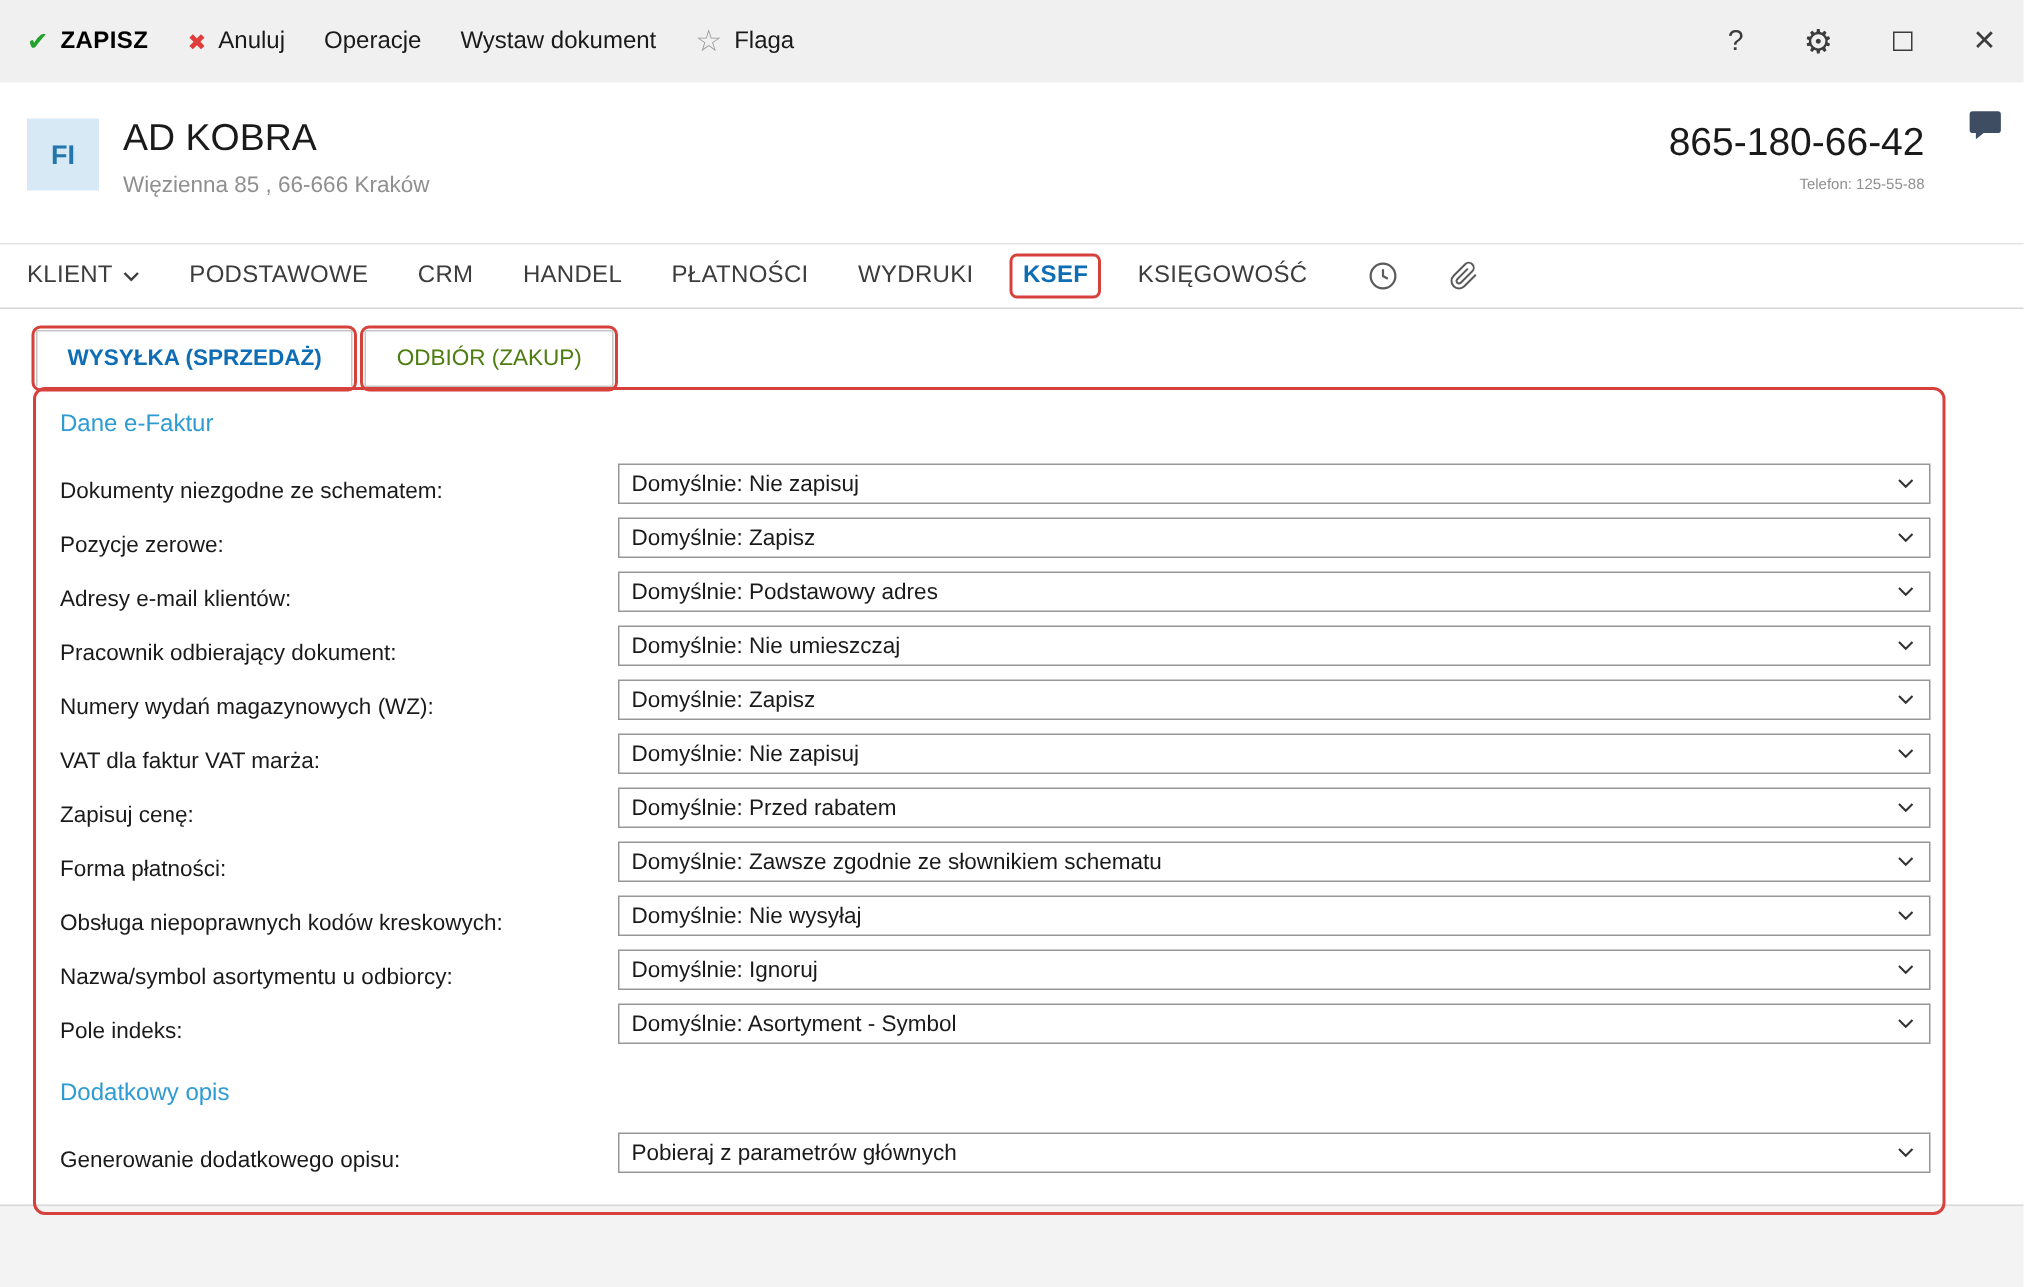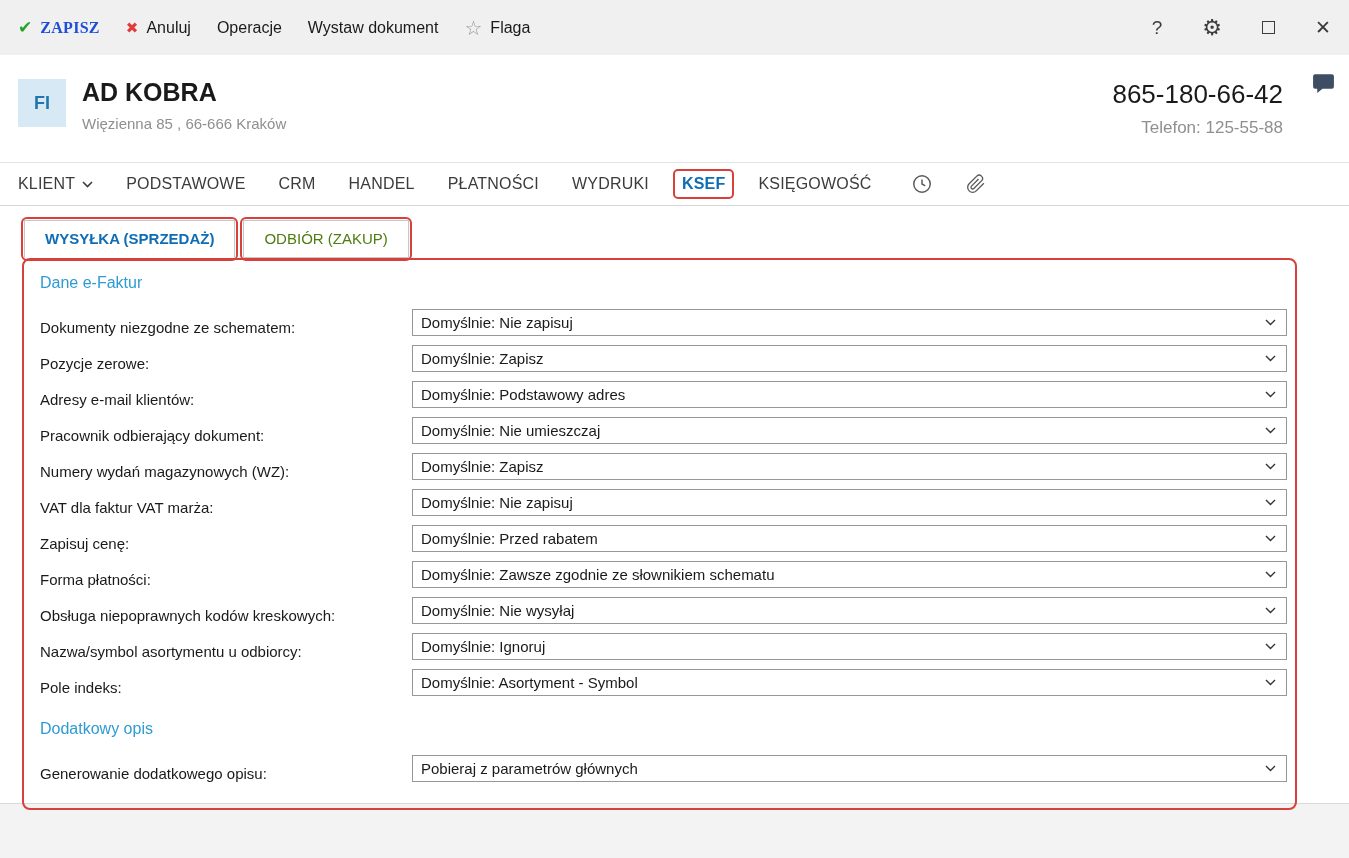--- a/index.html
+++ b/index.html
@@ -11,39 +11,39 @@
   }
   .window { width:1349px; height:858px; display:flex; flex-direction:column; position:relative; background:#fff; }
 
   
   .toolbar {
     flex:0 0 55px; background:#f0f0f0; display:flex; align-items:center;
     padding:0 18px; font-size:16px;
   }
   .tb-item { display:flex; align-items:center; gap:8px; margin-right:26px; cursor:pointer; white-space:nowrap; }
   .check-glyph { color:#21a32b; font-size:17px; font-weight:700; }
-  .save-label { color:#1d4ed8; font-weight:700; letter-spacing:0.3px;font-family:Liberation Serif, serif; }
+  .save-label { color:#000000; font-weight:700; letter-spacing:0.3px; }
   .x-glyph { color:#e03c3c; font-size:15px; font-weight:700; }
   .star-glyph { color:#9a9a9a; font-size:20px; line-height:1; }
   .tb-right { margin-left:auto; display:flex; align-items:center; gap:40px; }
   .tb-right .win-ic { cursor:pointer; color:#3c3c3c; display:flex; align-items:center; justify-content:center; }
   .help-glyph { font-size:19px; color:#333; }
   .gear-glyph { font-size:22px; color:#3c3c3c; }
   .max-box { width:13px; height:13px; border:1.7px solid #3c3c3c; display:inline-block; }
   .close-glyph { font-size:19px; color:#3c3c3c; }
 
   
   .header { flex:0 0 107px; display:flex; align-items:flex-start; padding:24px 18px 0 18px; position:relative; background:#fff; }
   .fi-badge { width:48px; height:48px; background:#d6e9f5; color:#2276ad; display:flex; align-items:center; justify-content:center; font-size:18px; font-weight:700; flex:0 0 auto; }
   .header-text { margin-left:16px; }
-  .company-name { font-size:25px; line-height:1.1;font-weight:bold; }
+  .company-name { font-size:25px; line-height:1.1; }
   .company-address { font-size:15px; color:#8f8f8f; margin-top:8px; }
   .header-right { margin-left:auto; text-align:right; padding-right:48px; }
   .tax-id { font-size:26px; }
-  .phone { font-size:17px; color:#8f8f8f; margin-top:8px; }
+  .phone { font-size:10px; color:#8f8f8f; margin-top:8px; }
   .comment-btn { position:absolute; right:12px; top:16px; cursor:pointer; }
 
   
   .tabbar {
     flex:0 0 44px; border-top:1px solid #e4e4e4; border-bottom:1px solid #d6d6d6;
     display:flex; align-items:center; padding:0 18px; gap:33px;
     font-size:16px; color:#3c3c3c; letter-spacing:0.2px; background:#fff;text-align:center;
   }
   .tab { display:flex; align-items:center; gap:7px; cursor:pointer; white-space:nowrap; }
   .tab.active { color:#0f6db5; font-weight:700; position:relative; }

